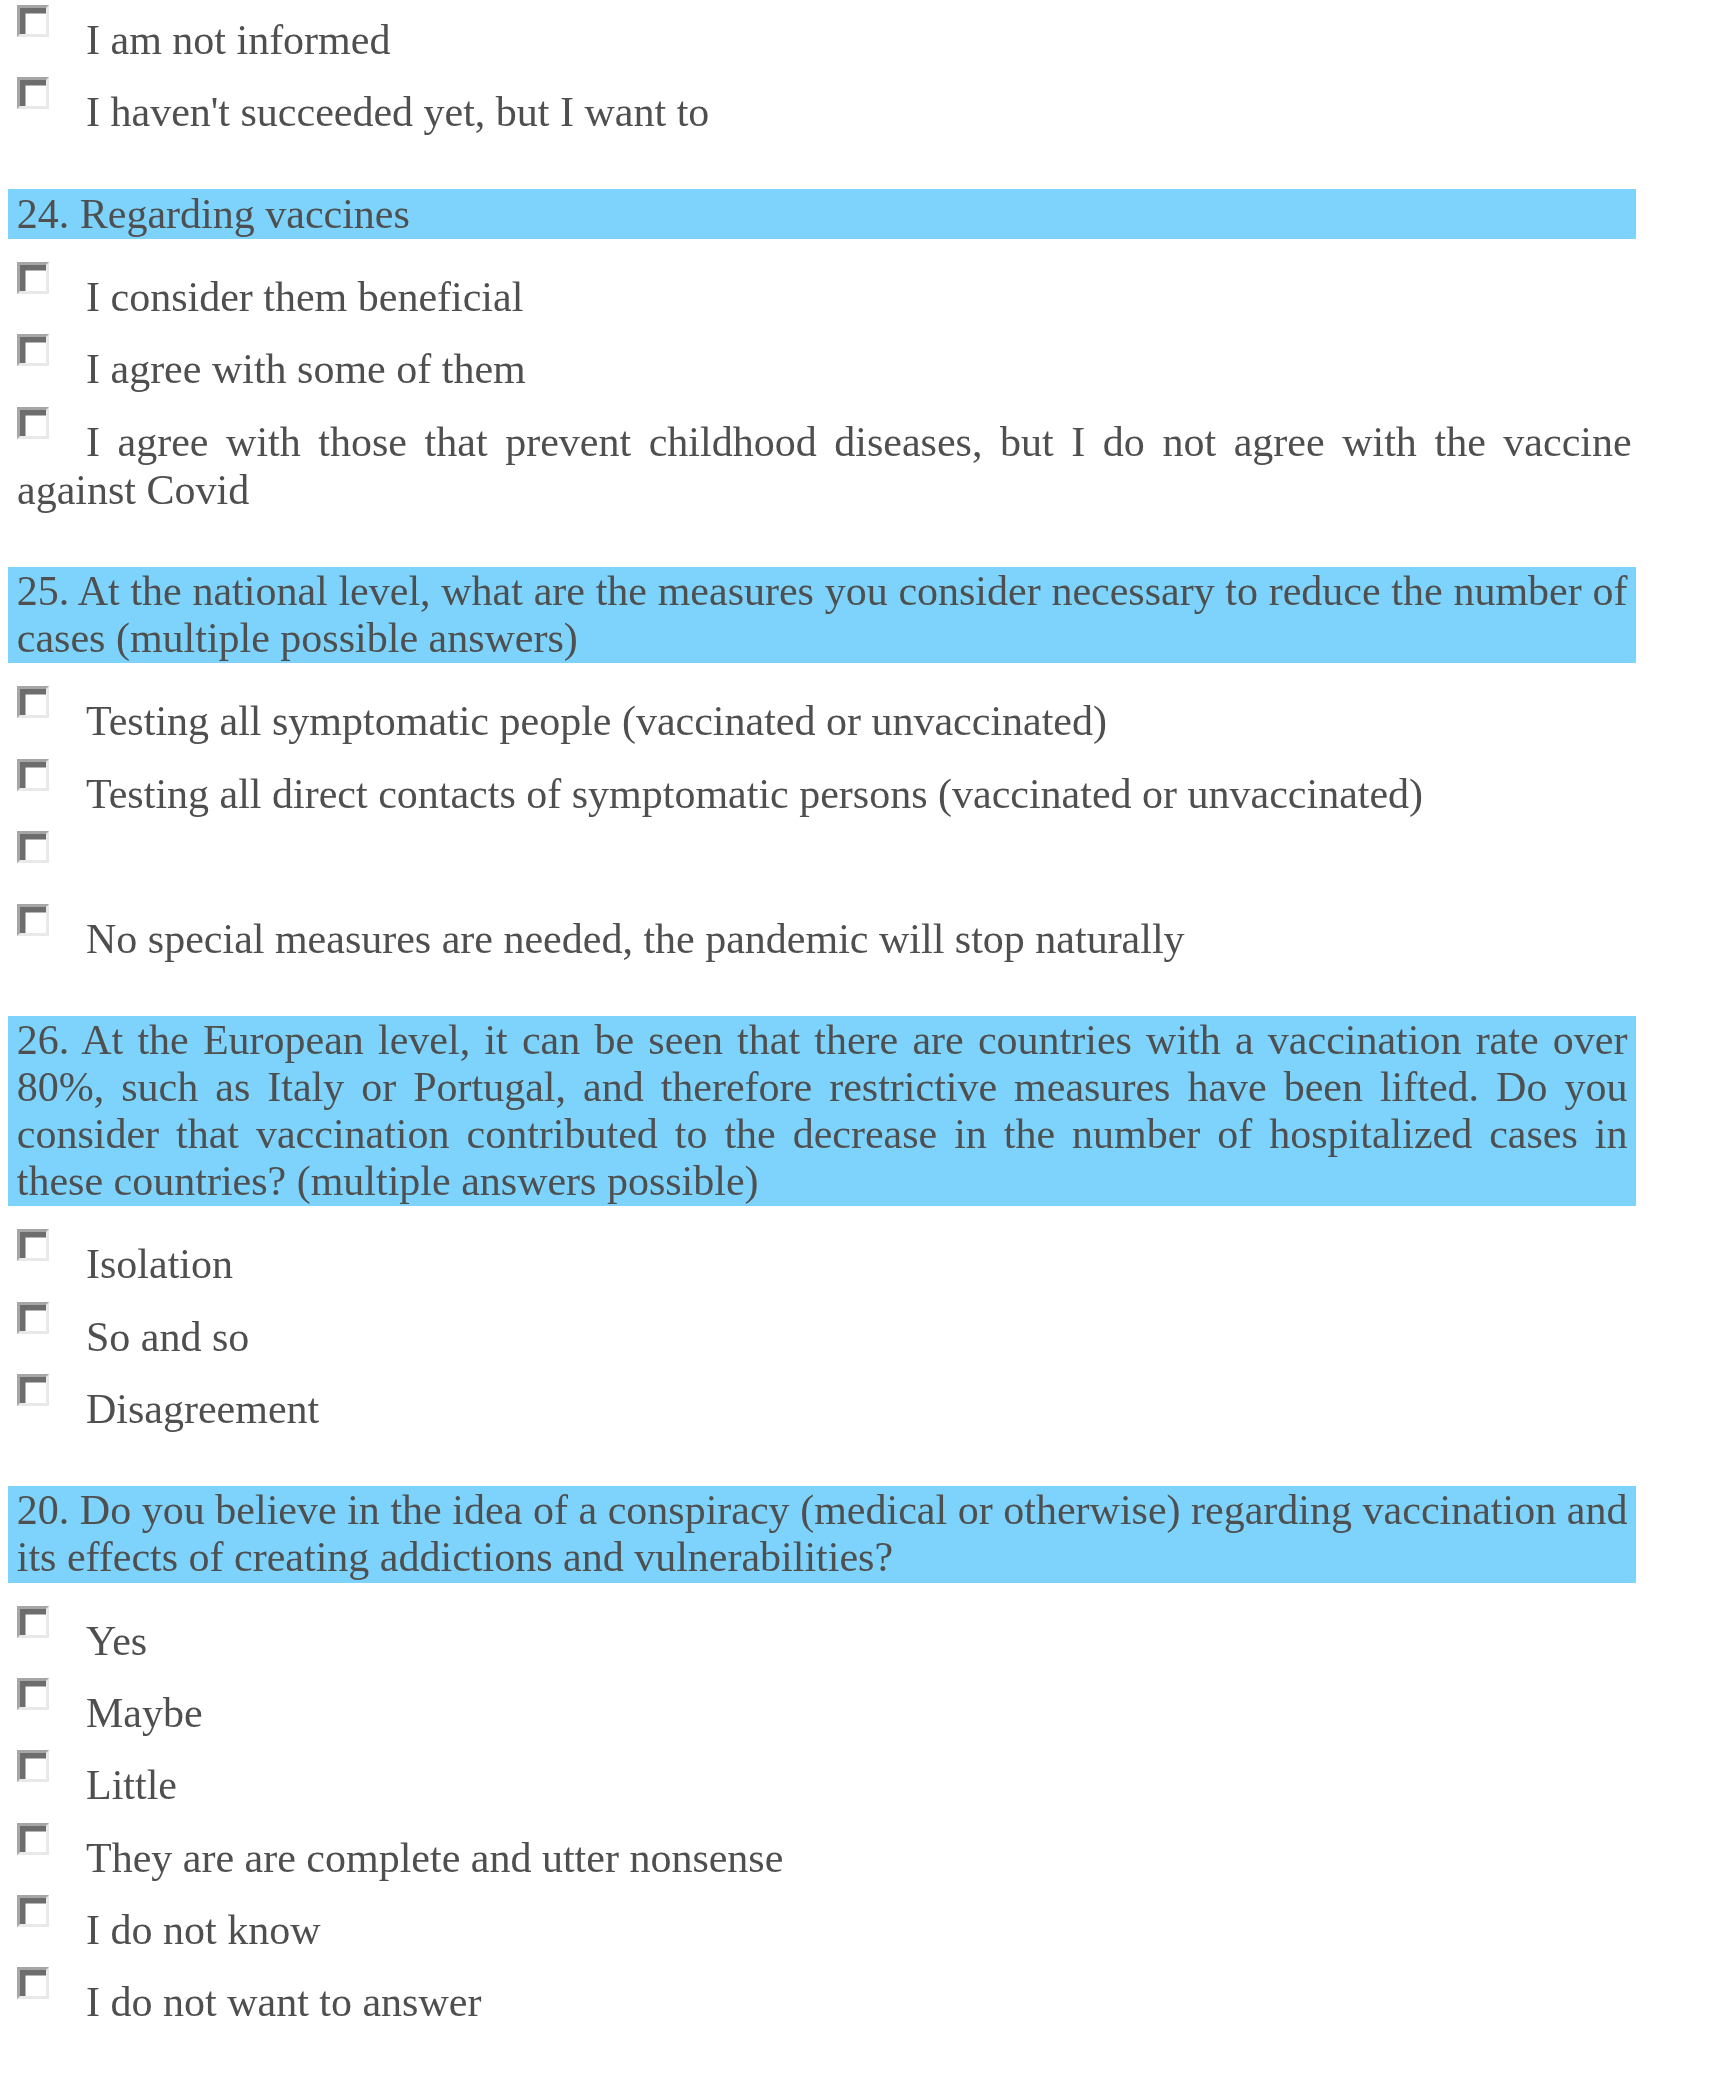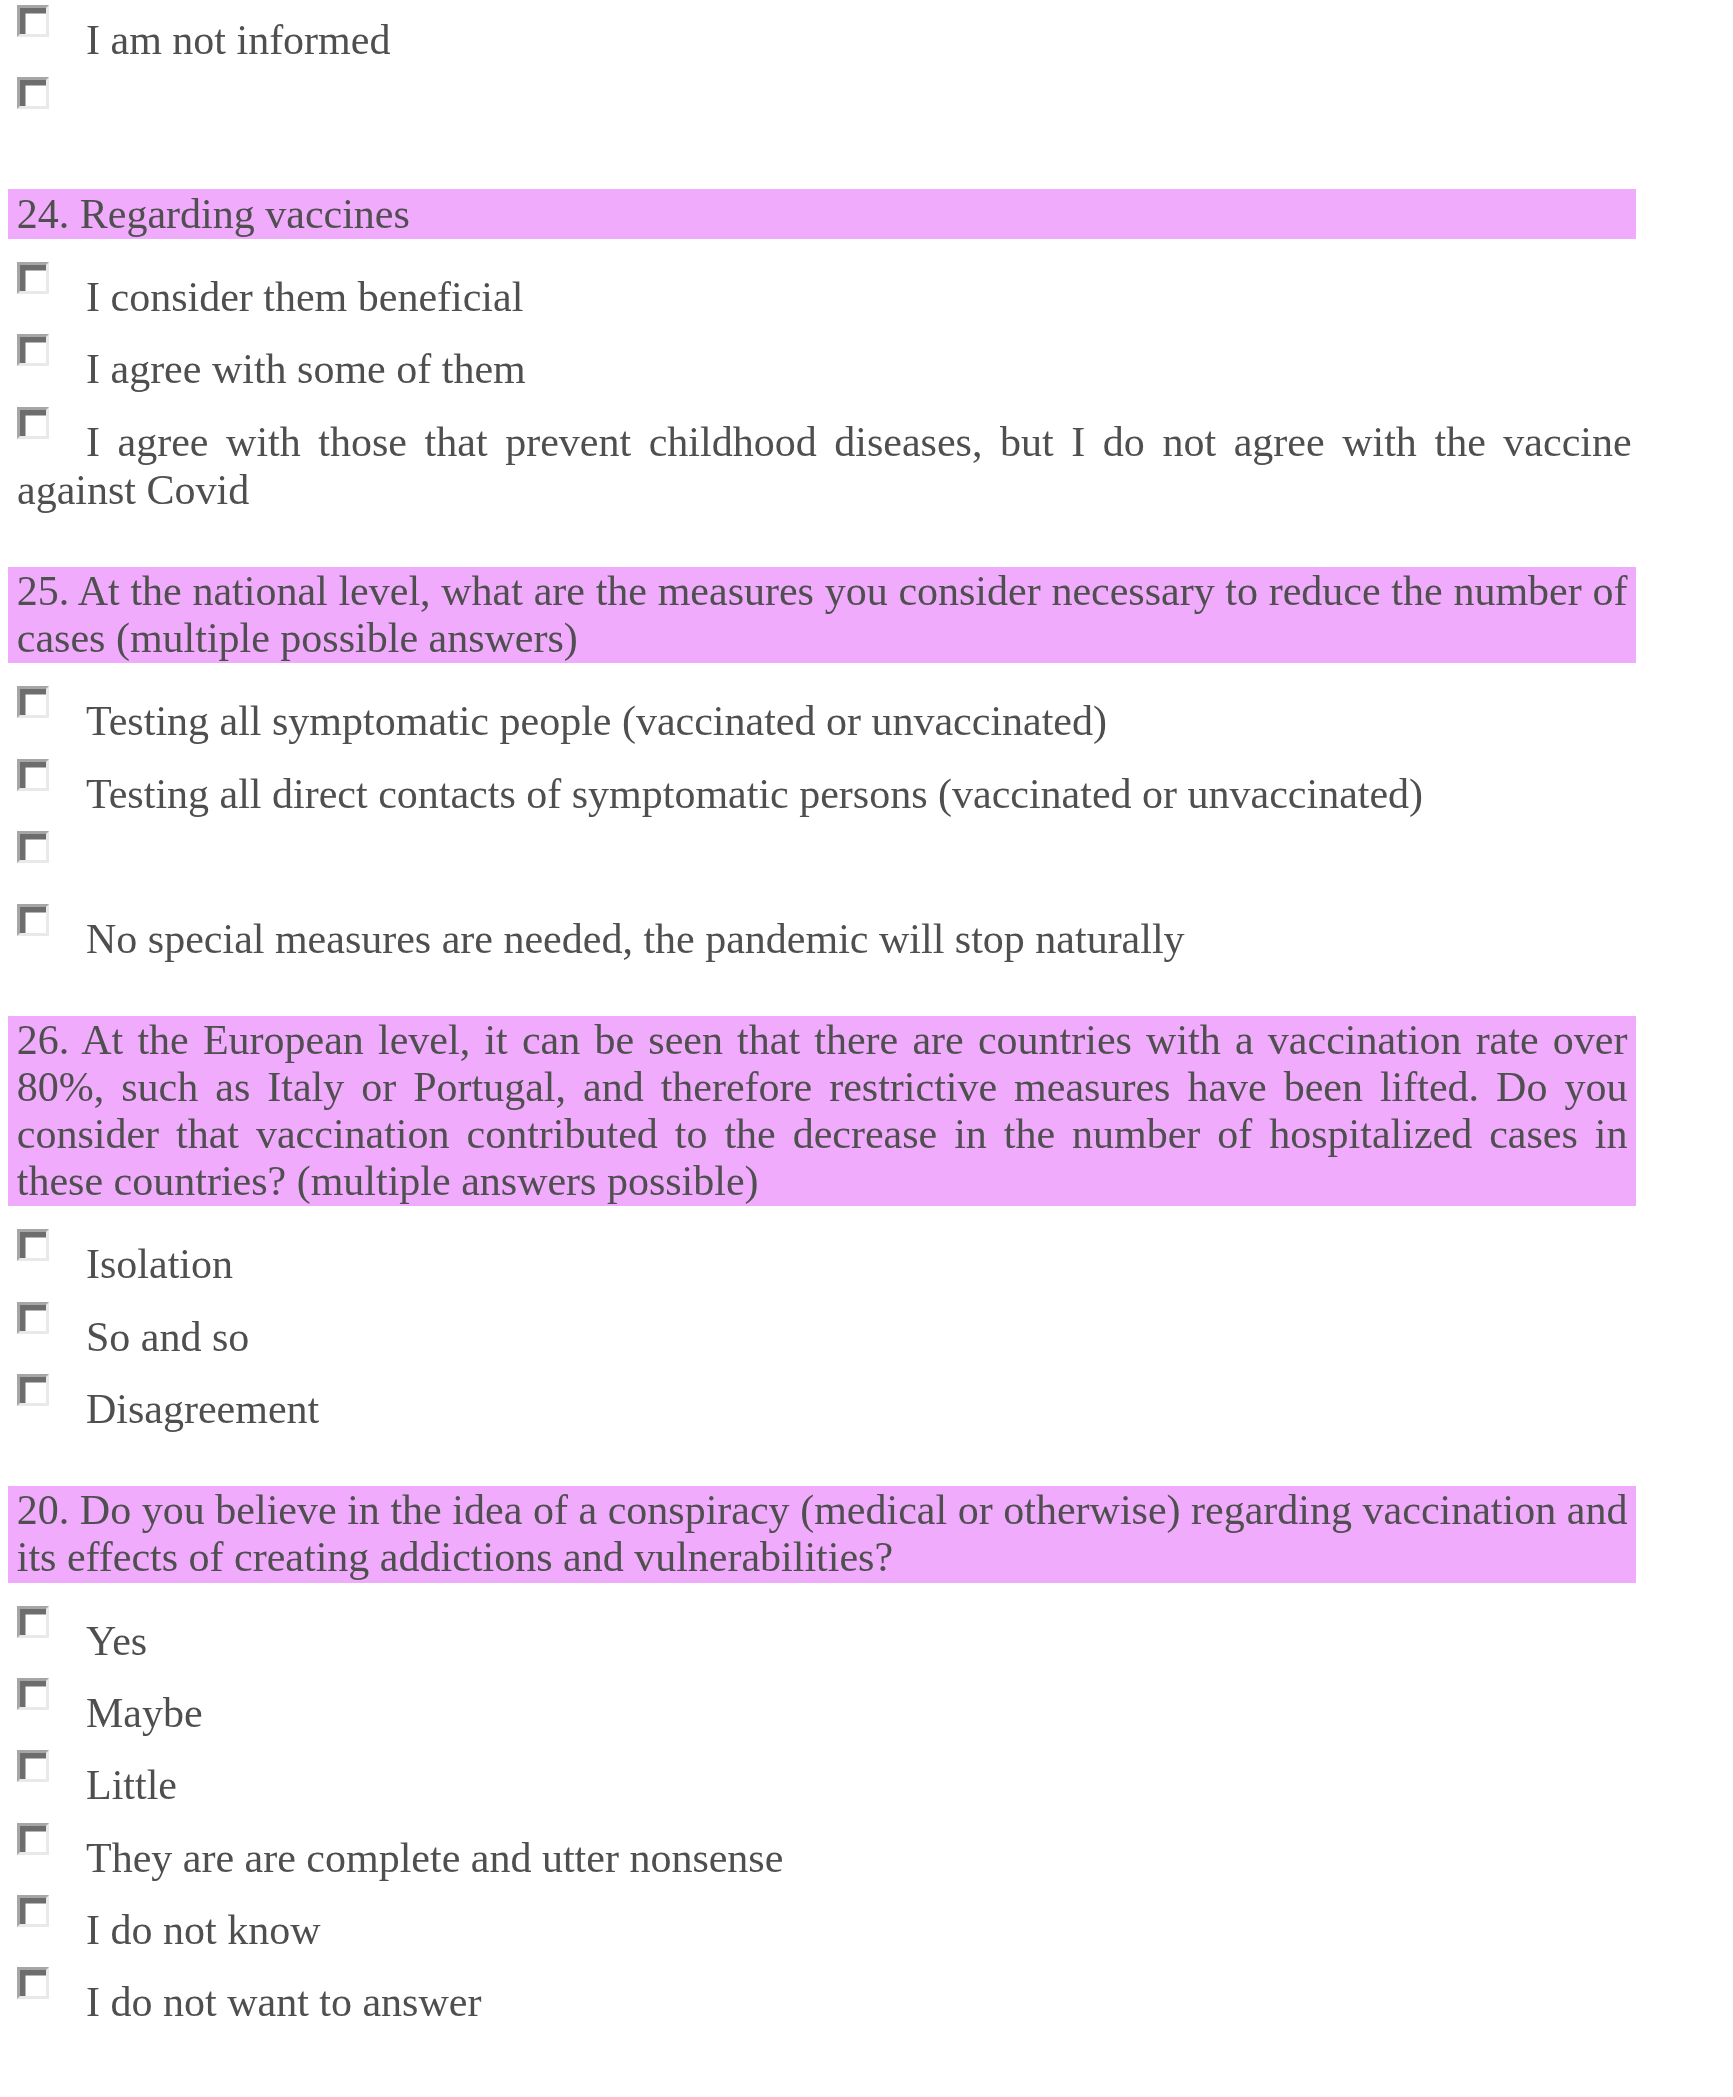--- a/index.html
+++ b/index.html
@@ -12,21 +12,21 @@
     overflow: hidden;
   }
   .page {
     width: 1643px; height: 2097px;
     padding-top: 16px;
     box-sizing: border-box;
     overflow: hidden;
   }
   
   .qh {
-    background: #f0abfc;
+    background: #7dd3fc;
     margin: 53px 7.2px 34px 8.4px;
     padding: 1.3px 8.4px 1.3px 8.4px;
     line-height: 47px;
     text-align: justify;
   }
   
   .opt {
     margin: 0 11.4px 24.4px 17px;
     line-height: 48px;
     text-align: justify;
@@ -49,21 +49,21 @@
 </style>
 </head>
 <body>
 
 <div class="page">
 
   <p class="opt">
     <span class="cb" role="checkbox" aria-checked="false"></span><span class="lbl">I am not informed</span>
   </p>
   <p class="opt">
-    <span class="cb" role="checkbox" aria-checked="false"></span>
+    <span class="cb" role="checkbox" aria-checked="false"></span><span class="lbl">I haven't succeeded yet, but I want to</span>
   </p>
 
   <div class="qh">
     <span>24. Regarding vaccines</span>
   </div>
   <p class="opt">
     <span class="cb" role="checkbox" aria-checked="false"></span><span class="lbl">I consider them beneficial</span>
   </p>
   <p class="opt">
     <span class="cb" role="checkbox" aria-checked="false"></span><span class="lbl">I agree with some of them</span>

